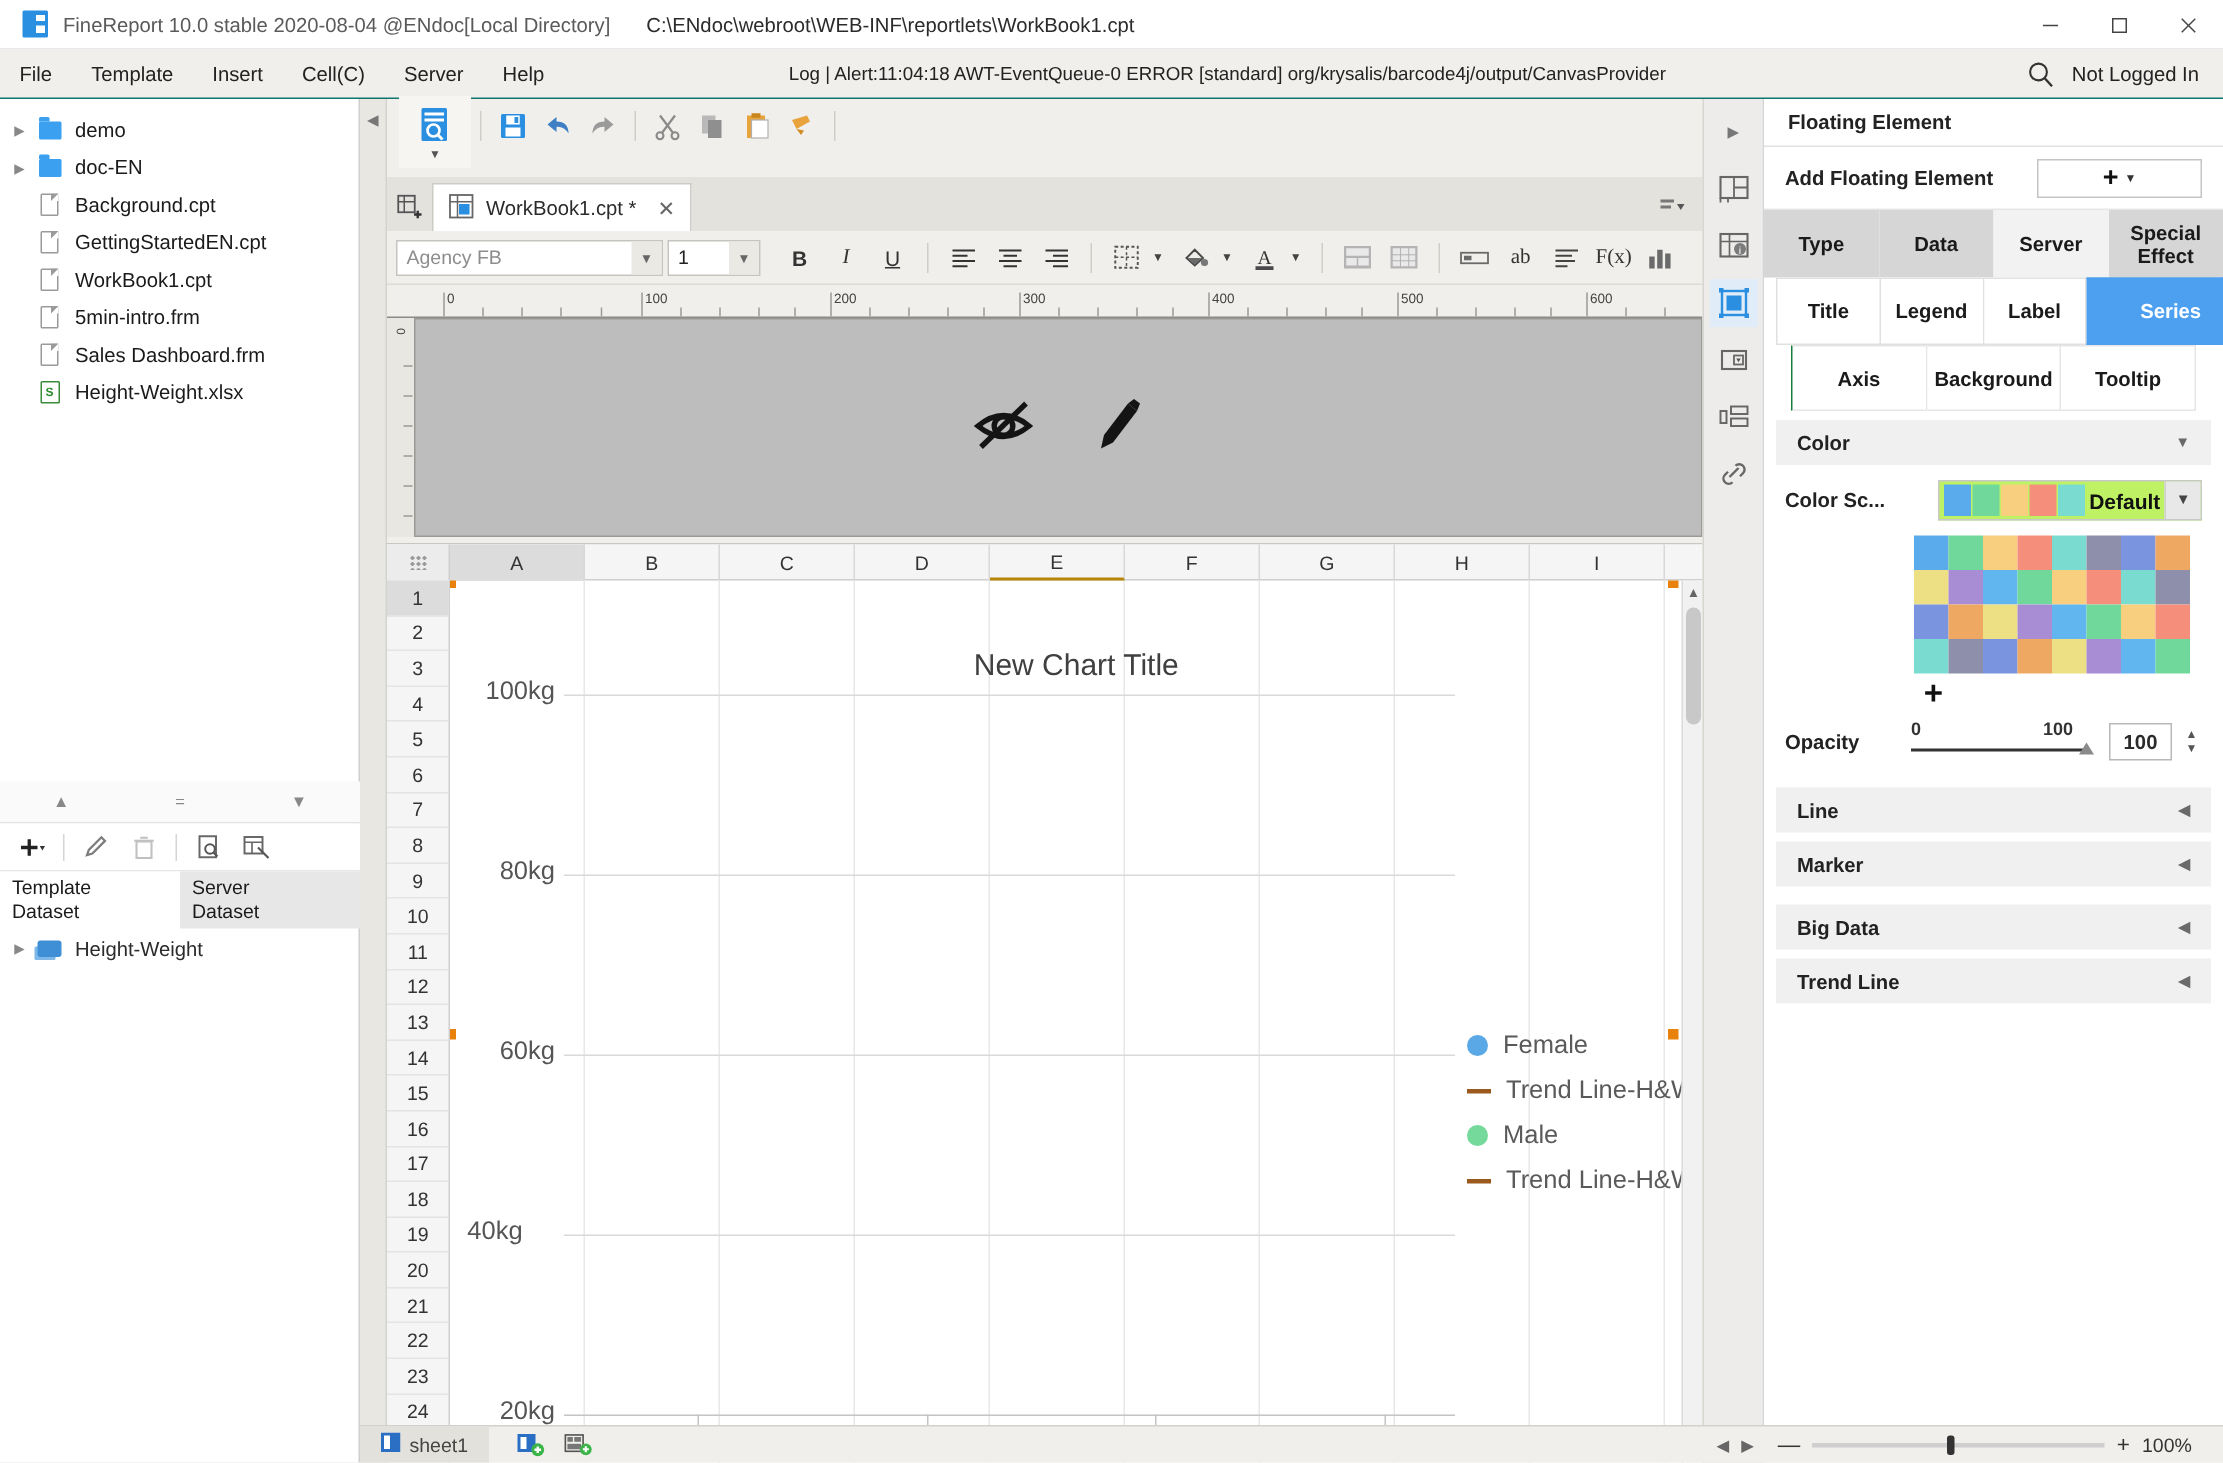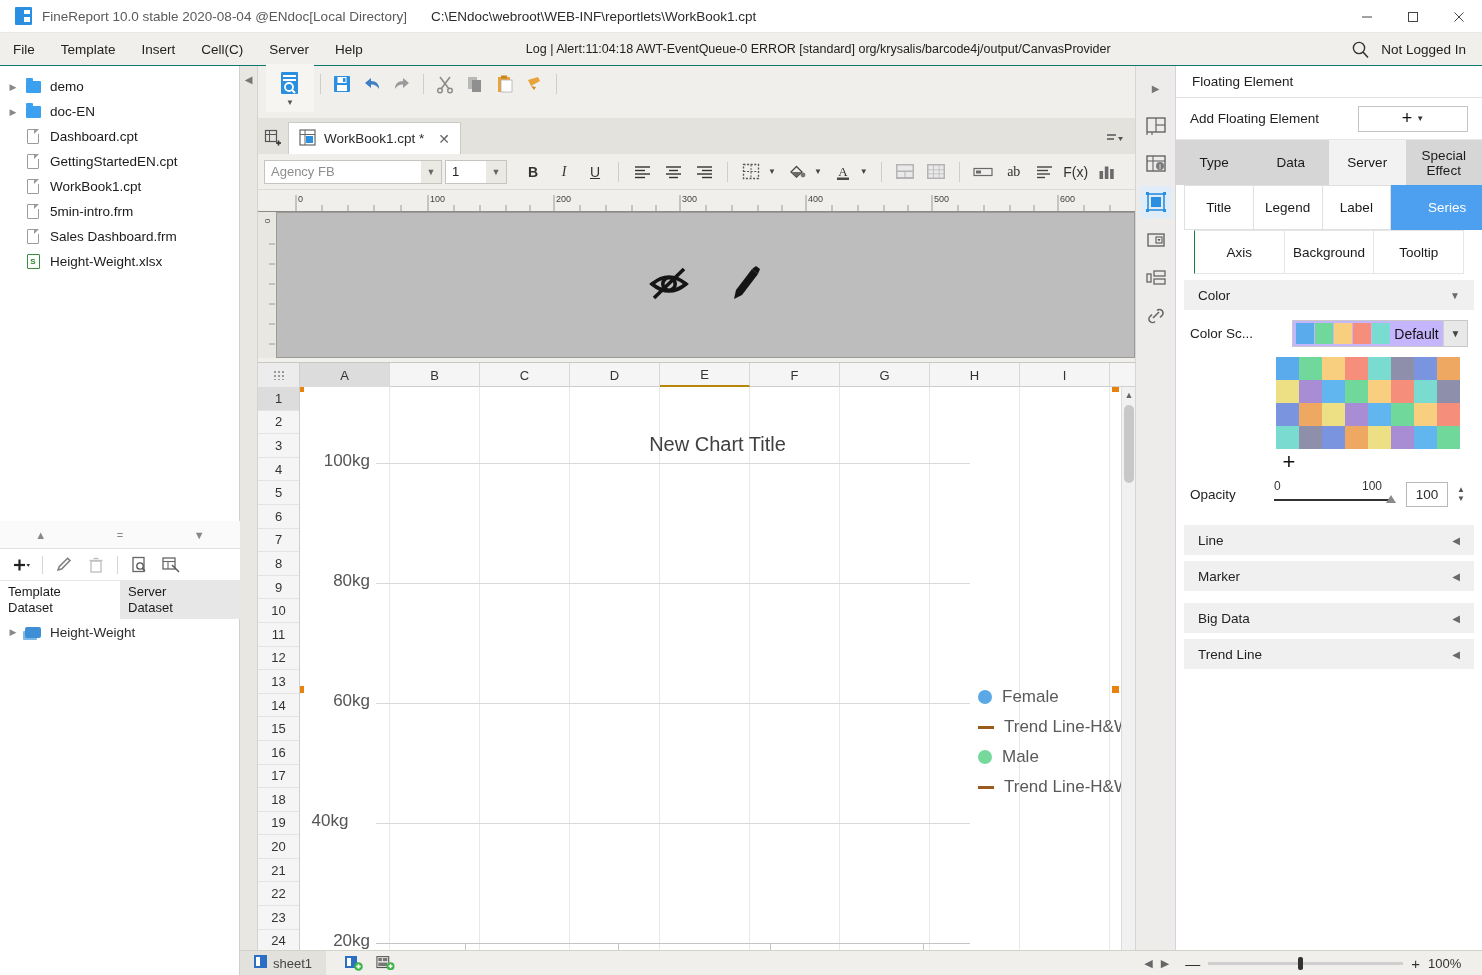--- a/index.html
+++ b/index.html
@@ -179,21 +179,21 @@
   .zoom-pct{ font-size:13px; color:#333; min-width:40px;}
 
   
   .rail { position:absolute; left:1135px; top:66px; width:40px; height:909px; background:#edecea;
           border-left:1px solid #d7d5d0; display:flex; flex-direction:column; align-items:center; padding-top:6px; gap:6px;}
   .rail-btn{ width:32px;height:32px;display:flex;align-items:center;justify-content:center;}
   .rail-btn.active{ background:#e0ecf8; }
 
   
   .rightpanel { position:absolute; left:1175px; top:66px; width:307px; height:909px; background:#fff;
-                border-left:1px solid #d5d5d5;}
+                border-left:1px solid #d5d5d5;font-weight:bold;}
   .rp-title { height:32px; display:flex; align-items:center; padding-left:16px; font-size:13.5px;
               color:#222; border-bottom:1px solid #e2e2e2;}
   .rp-add { height:42px; display:flex; align-items:center; padding:0 14px; gap:10px;
             border-bottom:1px solid #e6e6e6;}
   .rp-add-lbl{ font-size:13.5px; color:#222; }
   .rp-add-btn{ margin-left:auto; width:110px;height:26px;border:1px solid #c4c4c4;background:#fff;
                display:flex;align-items:center;justify-content:center;gap:4px; font-size:18px; color:#111;}
   .tabs-l1 { display:flex; height:45px; }
   .t1 { flex:1; display:flex; align-items:center; justify-content:center; font-size:13.5px;
         background:#d6d6d6; color:#1a1a1a; text-align:center; line-height:15px;}
@@ -206,21 +206,21 @@
   .tabs-l3 { display:flex; height:44px; padding-left:18px; padding-right:18px;}
   .t3 { flex:1; display:flex; align-items:center; justify-content:center; font-size:13.5px;
         background:#fff; border:1px solid #e6e6e6; border-left:none; color:#1a1a1a;}
   .t3:first-child{border-left:1px solid #15803d;}
 
   .sec-head { height:30px; background:#f0f0f0; display:flex; align-items:center; padding:0 14px;
               font-size:13.5px; color:#222; margin:6px 8px 0 8px;}
   .sec-arrow{ margin-left:auto; color:#6a6a6a; font-size:10px;}
   .row-field { display:flex; align-items:center; padding:10px 14px; gap:8px;}
   .fl-label { width:78px; font-size:13.5px; color:#222;}
-  .colorsel { flex:1; height:27px; border:1px solid #c8c8c8; background:#c4b5fd; display:flex; align-items:center;margin-left:16px;}
+  .colorsel { flex:1; height:27px; border:1px solid #c8c8c8; background:#bef264; display:flex; align-items:center;margin-left:16px;}
   .cs-swatches{ display:flex; margin-left:3px; gap:1px;}
   .cs-sw{ width:18px;height:21px;}
   .cs-name{ flex:1; text-align:center; font-size:14px; color:#111;}
   .cs-arrow{ width:24px;height:25px;background:#e8e8e8;border-left:1px solid #d0d0d0;
              display:flex;align-items:center;justify-content:center;color:#444;font-size:10px;}
   .palette{ margin-left:100px; display:grid; grid-template-columns:repeat(8,23px); }
   .pal-cell{ width:23px;height:23px;}
   .pal-add{ margin-left:100px; width:26px;height:26px;display:flex;align-items:center;justify-content:center;
             font-size:22px; color:#111;}
   .opa-row{ display:flex; align-items:center; padding:4px 14px 10px 14px; gap:6px;}
@@ -301,21 +301,21 @@
         <span class="ic">
             <span class="folder-ic"></span>
           </span>
         <span class="tree-lbl">doc-EN</span>
       </div>
       <div class="tree-row">
         <span class="twisty"></span>
         <span class="ic">
             <span class="file-ic"></span>
           </span>
-        <span class="tree-lbl">Dashboard.cpt</span>
+        <span class="tree-lbl">Background.cpt</span>
       </div>
       <div class="tree-row">
         <span class="twisty"></span>
         <span class="ic">
             <span class="file-ic"></span>
           </span>
         <span class="tree-lbl">GettingStartedEN.cpt</span>
       </div>
       <div class="tree-row">
         <span class="twisty"></span>
@@ -615,21 +615,21 @@
       <div class="fmt-btn">
         <svg width="17" height="14" viewBox="0 0 17 14">
             <g stroke="#444" stroke-width="1.4">
               <line x1="1" y1="2" x2="16" y2="2"></line>
               <line x1="1" y1="5.5" x2="12" y2="5.5"></line>
               <line x1="1" y1="9" x2="14" y2="9"></line>
               <line x1="1" y1="12.5" x2="9" y2="12.5"></line>
             </g>
           </svg>
       </div>
-      <div class="fmt-btn" style="font-family:Liberation Sans, sans-serif;font-size:14px;">F(x)</div>
+      <div class="fmt-btn" style="font-family:Liberation Serif, serif;font-size:14px;">F(x)</div>
       <div class="fmt-btn">
         <svg width="18" height="16" viewBox="0 0 18 16">
             <rect x="1.5" y="7" width="3.6" height="8" fill="#6a6a6a"></rect>
             <rect x="6.8" y="2.5" width="3.6" height="12.5" fill="#6a6a6a"></rect>
             <rect x="12.1" y="5" width="3.6" height="10" fill="#6a6a6a"></rect>
           </svg>
       </div>
     </div>
 
     <div class="ruler">

